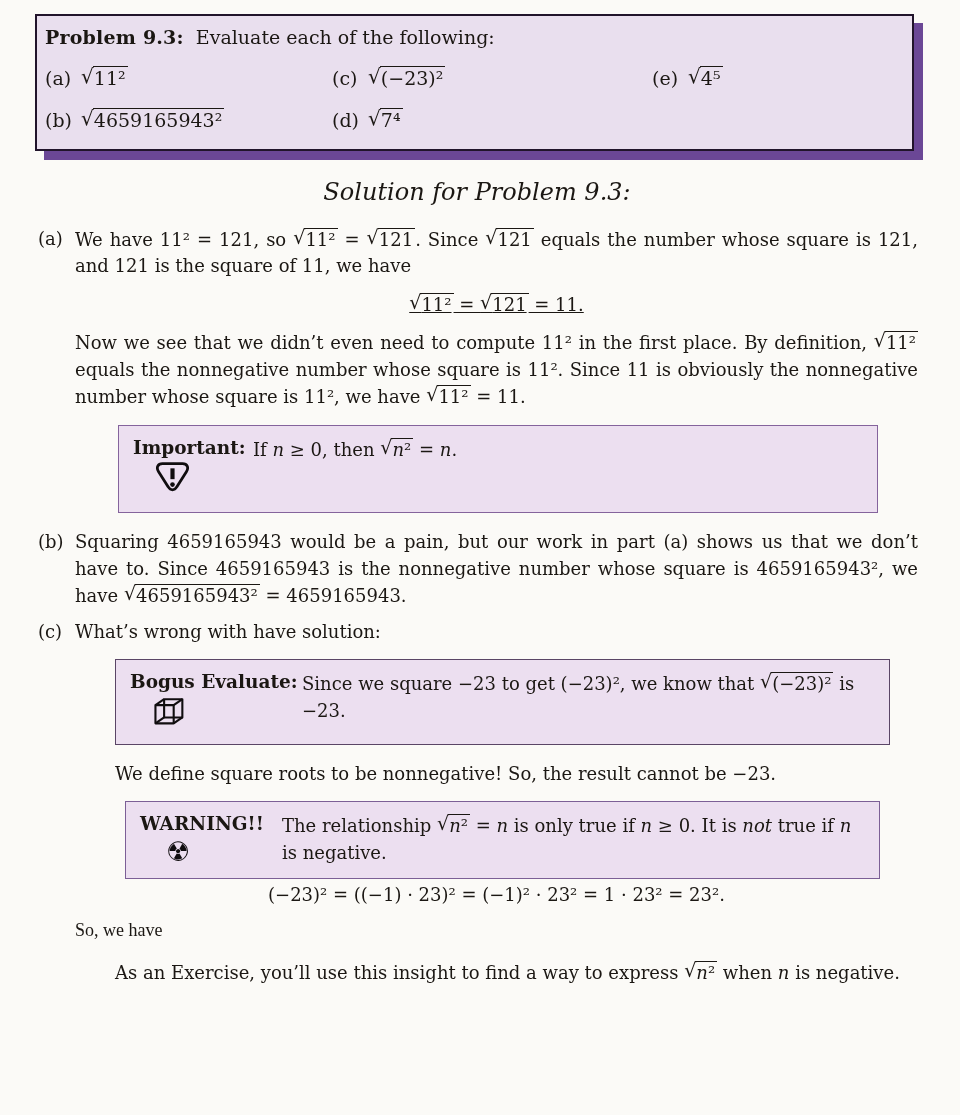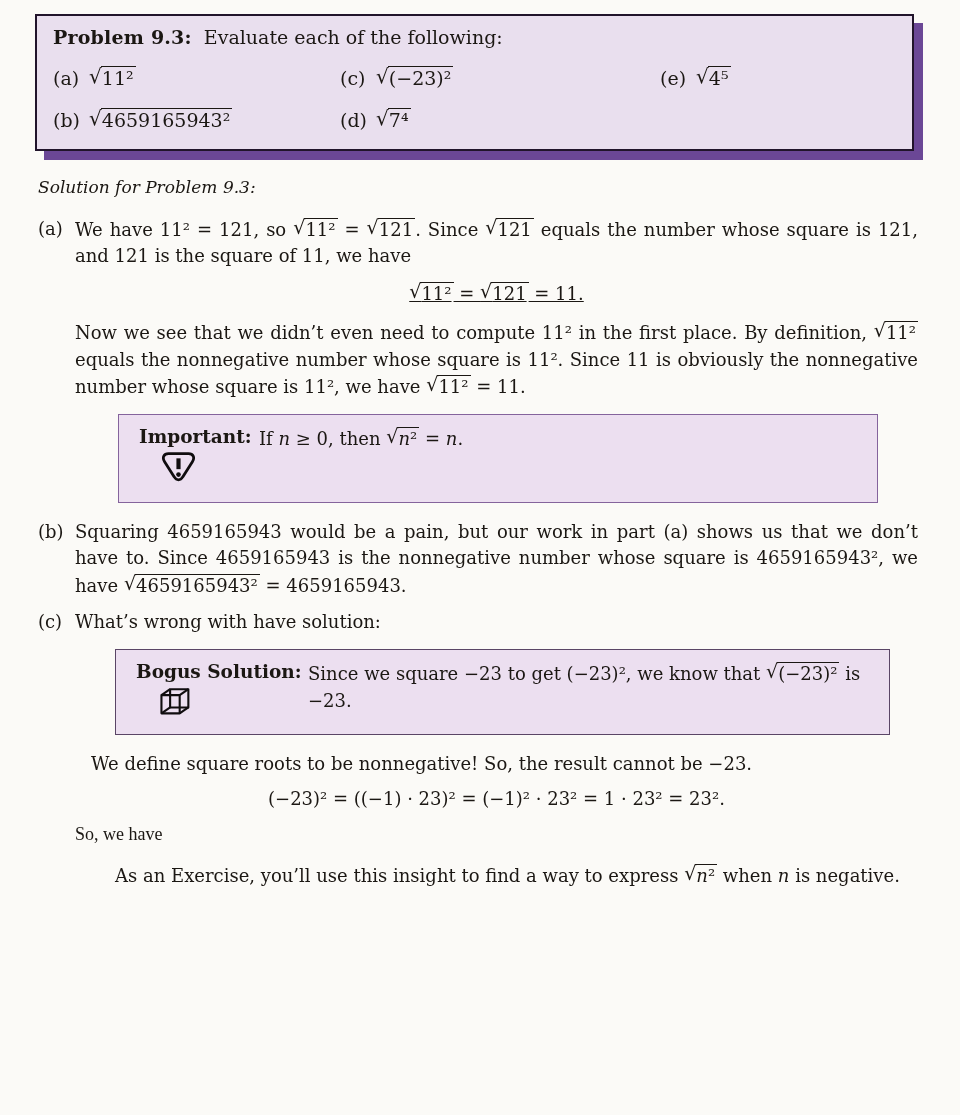--- a/index.html
+++ b/index.html
@@ -11,50 +11,50 @@
   }
   p{margin:0;}
   i{font-style:italic;}
   .just{text-align:justify;}
   
   .problem-box{
     margin:14px 46px 0 35px;
     background:#e9dfee;
     border:2px solid #21142b;
     box-shadow:9px 9px 0 0 #6b4796;
-    padding:8px 16px 14px 16px;
+    padding:8px 16px 14px 8px;
   }
   .pb-title{font-size:19px;margin-bottom:12px;}
   .pb-title b{letter-spacing:.2px;}
   .pb-grid{
     display:grid;
     grid-template-columns:287px 320px 1fr;
     row-gap:13px;
     font-size:19px;
   }
   .pb-part{display:flex;align-items:baseline;}
   .ptag{width:36px;flex:0 0 auto;}
   
   .r{position:relative;top:-2px;margin-right:-1px;font-size:1.06em;}
   .ov{border-top:1.6px solid #1b1713;padding:0 2px 0 1px;white-space:nowrap;}
   
-  .sol-heading{margin:24px 44px 0 38px;font-style:italic;font-size:17px;}
+  .sol-heading{margin:24px 44px 0 38px;font-style:italic;font-size:24px;text-align:center;}
   .item{display:flex;margin:16px 42px 0 38px;}
   .tag{width:37px;flex:0 0 auto;}
   .content{flex:1;}
   .eq{text-align:center;margin:11px 0;text-decoration:underline;}
-  .eq-main{margin:9px 42px 9px 75px;text-align:center;}
+  .eq-main{margin:3px 42px 9px 75px;text-align:center;}
   .para-flow{margin:16px 42px 0 75px;}
   .para-so{margin:9px 42px 0 75px;font-family:Liberation Serif, serif;}
   .closing{margin:15px 30px 0 115px;}
   
   .note{
     display:flex;
     background:#ecdff0;
-    padding:9px 12px 10px 20px;
+    padding:9px 12px 10px 14px;
     margin-top:14px;
   }
   .note-side{flex:0 0 auto;}
   .note-label{font-weight:bold;font-size:18.5px;}
   .note-icon{margin:2px 0 0 22px;}
   .note-body{flex:1;padding-top:1px;}
   .important{margin-left:118px;margin-right:82px;border:1.5px solid #84639c;}
   .important .note-side{width:120px;}
   .bogus{margin-left:115px;margin-right:70px;border:1.5px solid #5a4566;}
   .bogus .note-side{width:172px;}
@@ -134,35 +134,42 @@
 
   <div class="item" style="margin-top:10px;">
     <span class="tag">(c)</span>
     <div class="content">
       <p>What’s wrong with have solution:</p>
     </div>
   </div>
 
   <aside class="note bogus">
     <div class="note-side">
-      <div class="note-label">Bogus Solution:</div>
+      <div class="note-label">Bogus Evaluate:</div>
       <span class="note-icon">
         <svg width="37" height="31" viewBox="0 0 40 34" fill="none" stroke="#100d0f" stroke-width="2.3" stroke-linejoin="round">
           <rect x="3.5" y="10" width="20" height="20"></rect>
           <rect x="13" y="3.5" width="20" height="20"></rect>
           <line x1="3.5" y1="10" x2="13" y2="3.5"></line>
           <line x1="23.5" y1="10" x2="33" y2="3.5"></line>
           <line x1="3.5" y1="30" x2="13" y2="23.5"></line>
           <line x1="23.5" y1="30" x2="33" y2="23.5"></line>
         </svg>
       </span>
     </div>
     <div class="note-body">Since we square −23 to get (−23)², we know that <span class="r">√</span><span class="ov">(−23)²</span> is −23.</div>
   </aside>
 
-  <p class="para-flow" style="margin-left:91px;">We define square roots to be nonnegative! So, the result cannot be −23.</p>
+  <p class="para-flow" style="margin-left:115px;">We define square roots to be nonnegative! So, the result cannot be −23.</p>
 
+  <aside class="note warning">
+    <div class="note-side">
+      <div class="note-label">WARNING!!</div>
+      <span class="rad-glyph">☢</span>
+    </div>
+    <div class="note-body">The relationship <span class="r">√</span><span class="ov"><i>n</i>²</span> = <i>n</i> is only true if <i>n</i> ≥ 0. It is <i>not</i> true if <i>n</i> is negative.</div>
+  </aside>
 
   <p class="eq-main">(−23)² = ((−1) · 23)² = (−1)² · 23² = 1 · 23² = 23².</p>
   <p class="para-so">So, we have</p>
   <p class="closing">As an Exercise, you’ll use this insight to find a way to express <span class="r">√</span><span class="ov"><i>n</i>²</span> when <i>n</i> is negative.</p>
 
 </div>
 
 </body></html>

